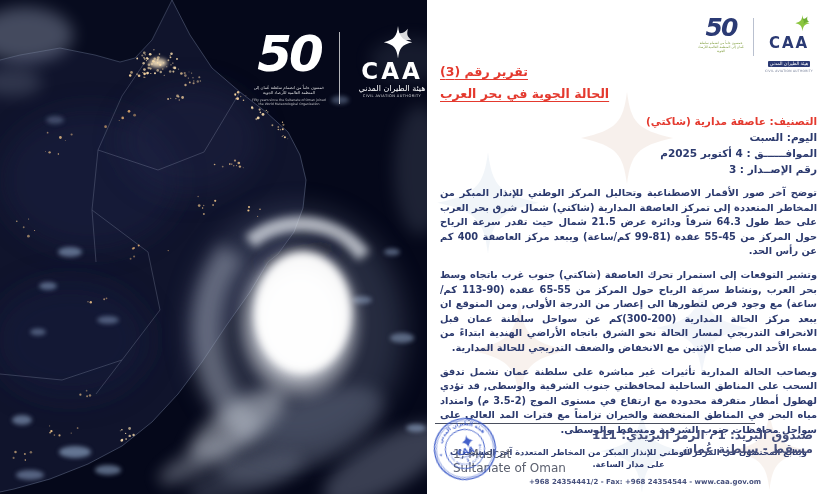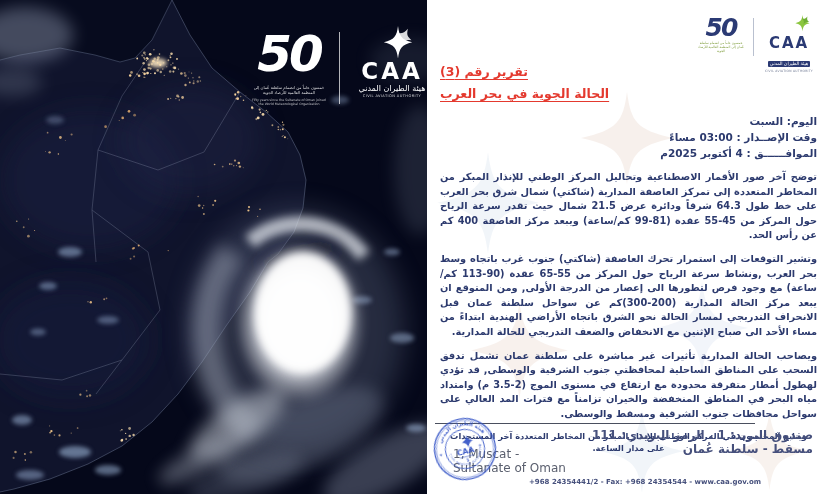--- a/index.html
+++ b/index.html
@@ -373,23 +373,24 @@
         <div class="word">CAA</div>
         <div class="ar">هيئة الطيران المدني</div>
         <div class="en">CIVIL AVIATION AUTHORITY</div>
       </div>
     </div>
 
     <div class="content">
       <div class="t1">تقرير رقم (3)</div>
       <div class="t2">الحالة الجوية في بحر العرب</div>
 
+      <div class="clsf">التصنيف: عاصفة مدارية (شاكتي)</div>
       <div class="meta">اليوم: السبت</div>
-      <div class="meta">وقت الإصــدار : 03:00 مساءً</div>
       <div class="meta">الموافــــــق : 4 أكتوبر 2025م</div>
+      <div class="meta">رقم الإصــدار : 3</div>
 
       <p class="body-p">توضح آخر صور الأقمار الاصطناعية وتحاليل المركز الوطني للإنذار المبكر من المخاطر المتعددة إلى تمركز العاصفة المدارية (شاكتي) شمال شرق بحر العرب على خط طول 64.3 شرقاً ودائرة عرض 21.5 شمال حيث تقدر سرعة الرياح حول المركز من 45-55 عقدة (81-99 كم/ساعة) ويبعد مركز العاصفة 400 كم عن رأس الحد.</p>
       <p class="body-p">وتشير التوقعات إلى استمرار تحرك العاصفة (شاكتي) جنوب غرب باتجاه وسط بحر العرب ,ونشاط سرعة الرياح حول المركز من 55-65 عقدة (90-113 كم/ساعة) مع وجود فرص لتطورها الى إعصار من الدرجة الأولى, ومن المتوقع ان يبعد مركز الحالة المدارية (200-300)كم عن سواحل سلطنة عمان قبل الانحراف التدريجي لمسار الحالة نحو الشرق باتجاه الأراضي الهندية ابتداءً من مساء الأحد الى صباح الإثنين مع الانخفاض والضعف التدريجي للحالة المدارية.</p>
       <p class="body-p">ويصاحب الحالة المدارية تأثيرات غير مباشرة على سلطنة عمان تشمل تدفق السحب على المناطق الساحلية لمحافظتي جنوب الشرقية والوسطى, قد تؤدي لهطول أمطار متفرقة محدودة مع ارتفاع في مستوى الموج (2-3.5 م) وامتداد مياه البحر في المناطق المنخفضة والخيران تزامناً مع فترات المد العالي على سواحل محافظات جنوب الشرقية ومسقط والوسطى.</p>
 
       <div class="follow">
         <div>ويتابع المختصون في المركز الوطني للإنذار المبكر من المخاطر المتعددة آخر المستجدات على مدار الساعة.</div>
 
       </div>
 

